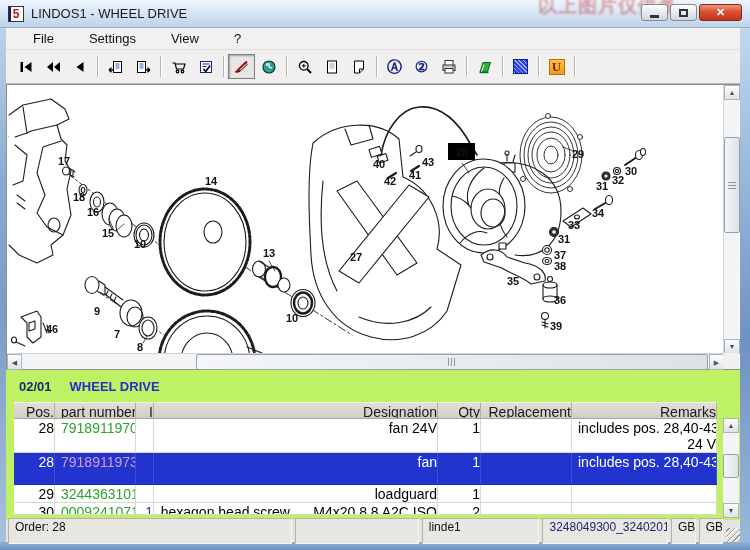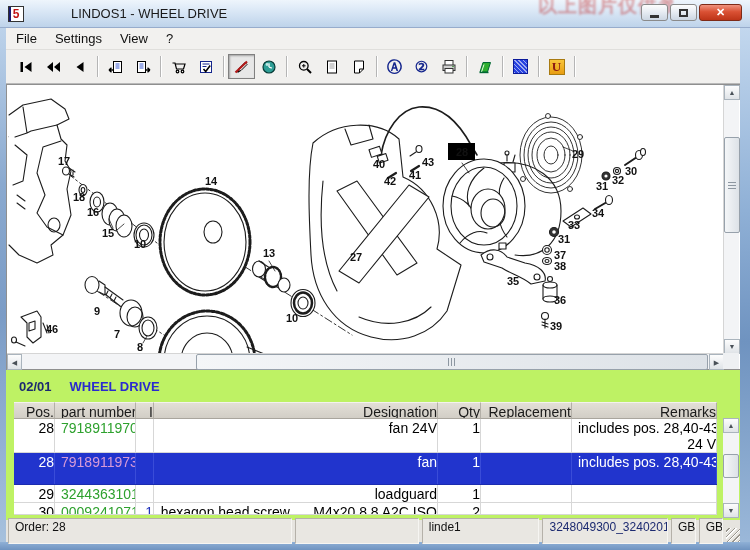--- a/index.html
+++ b/index.html
@@ -11,36 +11,36 @@
   .frame-left{left:0;top:28px;width:6px;bottom:0;}
   .frame-right{right:0;top:28px;width:10px;bottom:0;background:linear-gradient(180deg,#c2d7ee 0%,#8fb0d6 35%,#6f93c0 60%,#9cb9da 100%);}
   .frame-bottom{left:0;right:0;bottom:0;height:8px;background:linear-gradient(180deg,#8fb0d6,#6f93c0);}
   
   .titlebar{position:absolute;left:0;top:0;width:750px;height:28px;
     background:linear-gradient(180deg,#eef5fc 0%,#d8e6f5 45%,#bed3ea 100%);
     border-bottom:1px solid #97accc;display:flex;align-items:center;}
   .app-icon{width:16px;height:16px;margin:0 7px 0 8px;background:#fff;border:1px solid #333;
     color:#c21414;font-weight:bold;font-size:12px;line-height:14px;text-align:center;
     box-shadow:inset 2px 0 0 #1a1a6e;}
-  .title-text{font-size:13px;color:#1a1a1a;margin-left:40px;}
+  .title-text{font-size:13px;color:#1a1a1a;}
   .watermark{position:absolute;left:538px;top:-7px;width:135px;height:24px;overflow:hidden;
     color:rgba(190,35,35,.42);font-weight:bold;font-size:19px;letter-spacing:1px;
     filter:blur(1.2px);white-space:nowrap;pointer-events:none;}
   .caption{position:absolute;top:4px;right:8px;display:flex;gap:2px;}
   .cap-btn{height:17px;border:1px solid #8a8a8a;border-radius:3px;
     background:linear-gradient(180deg,#fdfdfd,#e8edf3 45%,#ccd6e2);display:flex;align-items:center;justify-content:center;}
   .cap-min,.cap-max{width:27px;}
   .cap-close{width:43px;background:linear-gradient(180deg,#f0937f,#da5134 45%,#bd3418);border-color:#7e2a17;
     color:#fff;font-size:11px;font-weight:bold;line-height:1;}
   .glyph-min{width:9px;height:3px;background:#333;margin-top:7px;}
   .glyph-max{width:9px;height:8px;border:2px solid #333;}
   
   .menubar{position:absolute;left:6px;top:28px;width:734px;height:22px;background:#f2f1ef;
     display:flex;align-items:center;font-size:13px;color:#111;border-bottom:1px solid #e0dfdc;}
-  .menu-item{padding:14px 8px;margin-left:2px;}
+  .menu-item{padding:14px 8px;margin-left:19px;}
   .toolbar{position:absolute;left:6px;top:50px;width:734px;height:34px;background:#f1f0ee;
     border-bottom:1px solid #b9b9b9;display:flex;align-items:center;padding-left:6px;}
   .tb-btn{width:27px;height:25px;display:flex;align-items:center;justify-content:center;border:1px solid transparent;}
   .tb-btn.pressed{background:#e7e7e7;border:1px solid #808080;box-shadow:inset 1px 1px 2px rgba(0,0,0,.3);}
   .tb-sep{width:1px;height:21px;background:#b5b5b5;margin:0 4px;box-shadow:1px 0 0 #fff;}
   .tb-glyph{font-size:15px;color:#15268d;font-weight:bold;line-height:1;}
   .u-chip{width:16px;height:16px;background:linear-gradient(180deg,#f8c53a,#e89d12);border:1px solid #a87a10;
     color:#8c1a12;font-family:"Liberation Serif",serif;font-weight:bold;font-size:13px;line-height:14px;text-align:center;}
   .blue-chip{width:15px;height:15px;background:#2742e0;border:1px solid #0b1a9a;
     background-image:repeating-linear-gradient(45deg,rgba(255,255,255,.55) 0 1px,transparent 1px 3px);}

